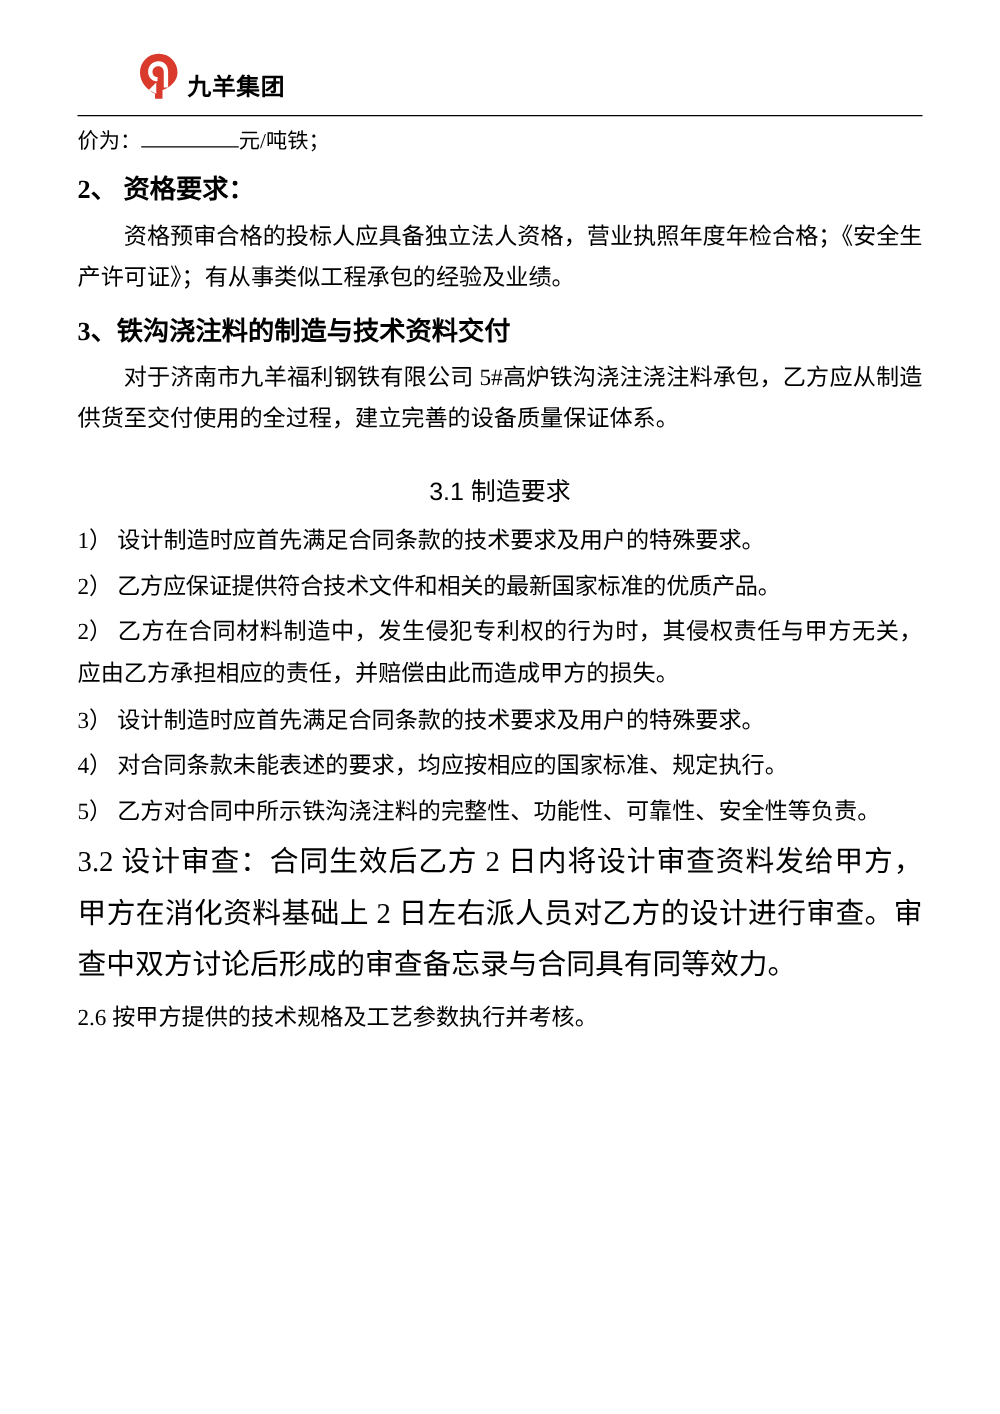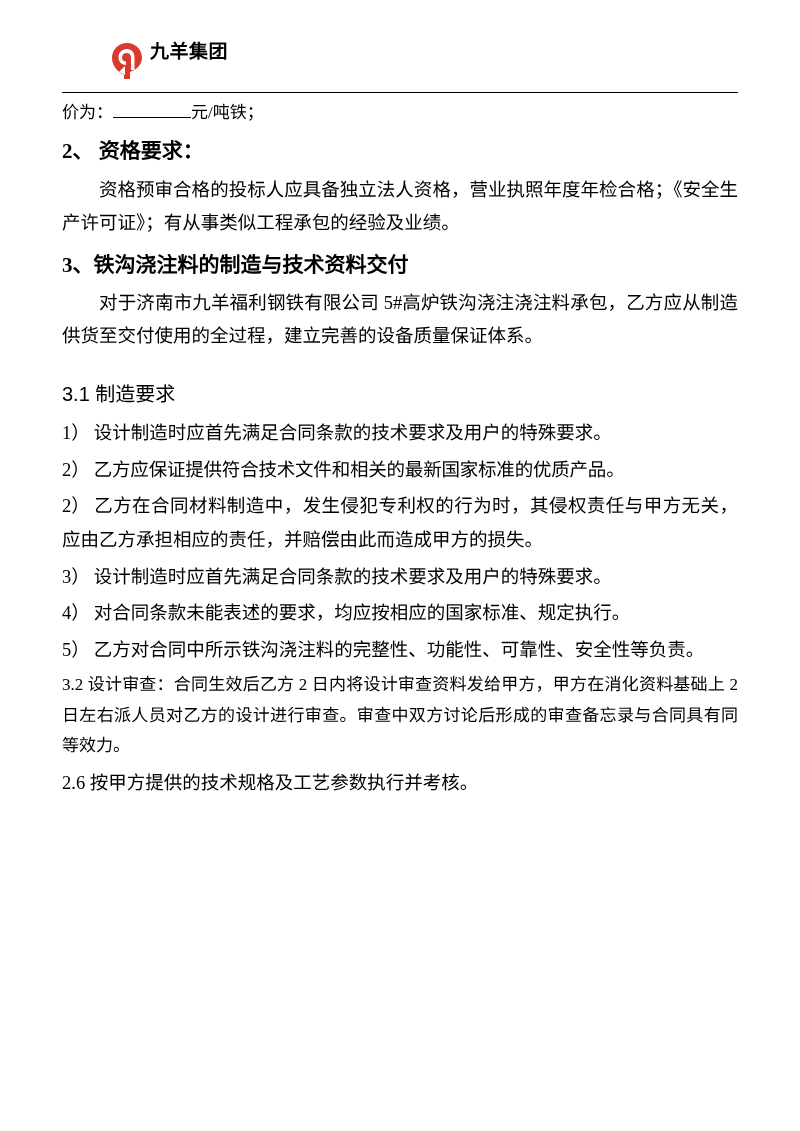--- a/index.html
+++ b/index.html
@@ -30,21 +30,21 @@
     position: relative;
     height: 52px;
     border-bottom: 1.5px solid #000;
     margin-bottom: 6px;
   }
   .logo-wrap {
     position: absolute;
     left: 48px;
     top: 2px;
     display: flex;
-    align-items: flex-start;
+    align-items: flex-end;
     gap: 6px;
   }
   .logo-mark {
     width: 34px;
     height: 38px;
     position: relative;
   }
   .logo-mark svg { display: block; }
   .logo-text {
     font-family: "Liberation Sans", "DejaVu Sans", sans-serif;
@@ -73,37 +73,38 @@
     line-height: 1.5;
     font-family: "Liberation Serif", "DejaVu Serif", serif;
   }
 
   h3.sub {
     font-size: 20px;
     font-weight: normal;
     margin: 16px 0 8px 0;
     line-height: 1.5;
     font-family: "Liberation Sans", "DejaVu Sans", sans-serif;
+    text-align: center;
   }
 
   p.indent {
     font-size: 18.5px;
     line-height: 1.78;
     margin: 0 0 2px 0;
     text-indent: 2em;
     text-align: justify;
   }
   p.flat {
     font-size: 18.5px;
     line-height: 1.78;
     margin: 0 0 2px 0;
     text-align: justify;
   }
   p.para {
-    font-size: 17px;
+    font-size: 23px;
     line-height: 1.78;
     margin: 0 0 6px 0;
     text-align: justify;
   }
   .numlist {
     margin: 0;
     padding: 0;
     list-style: none;
   }
   .numlist li {

